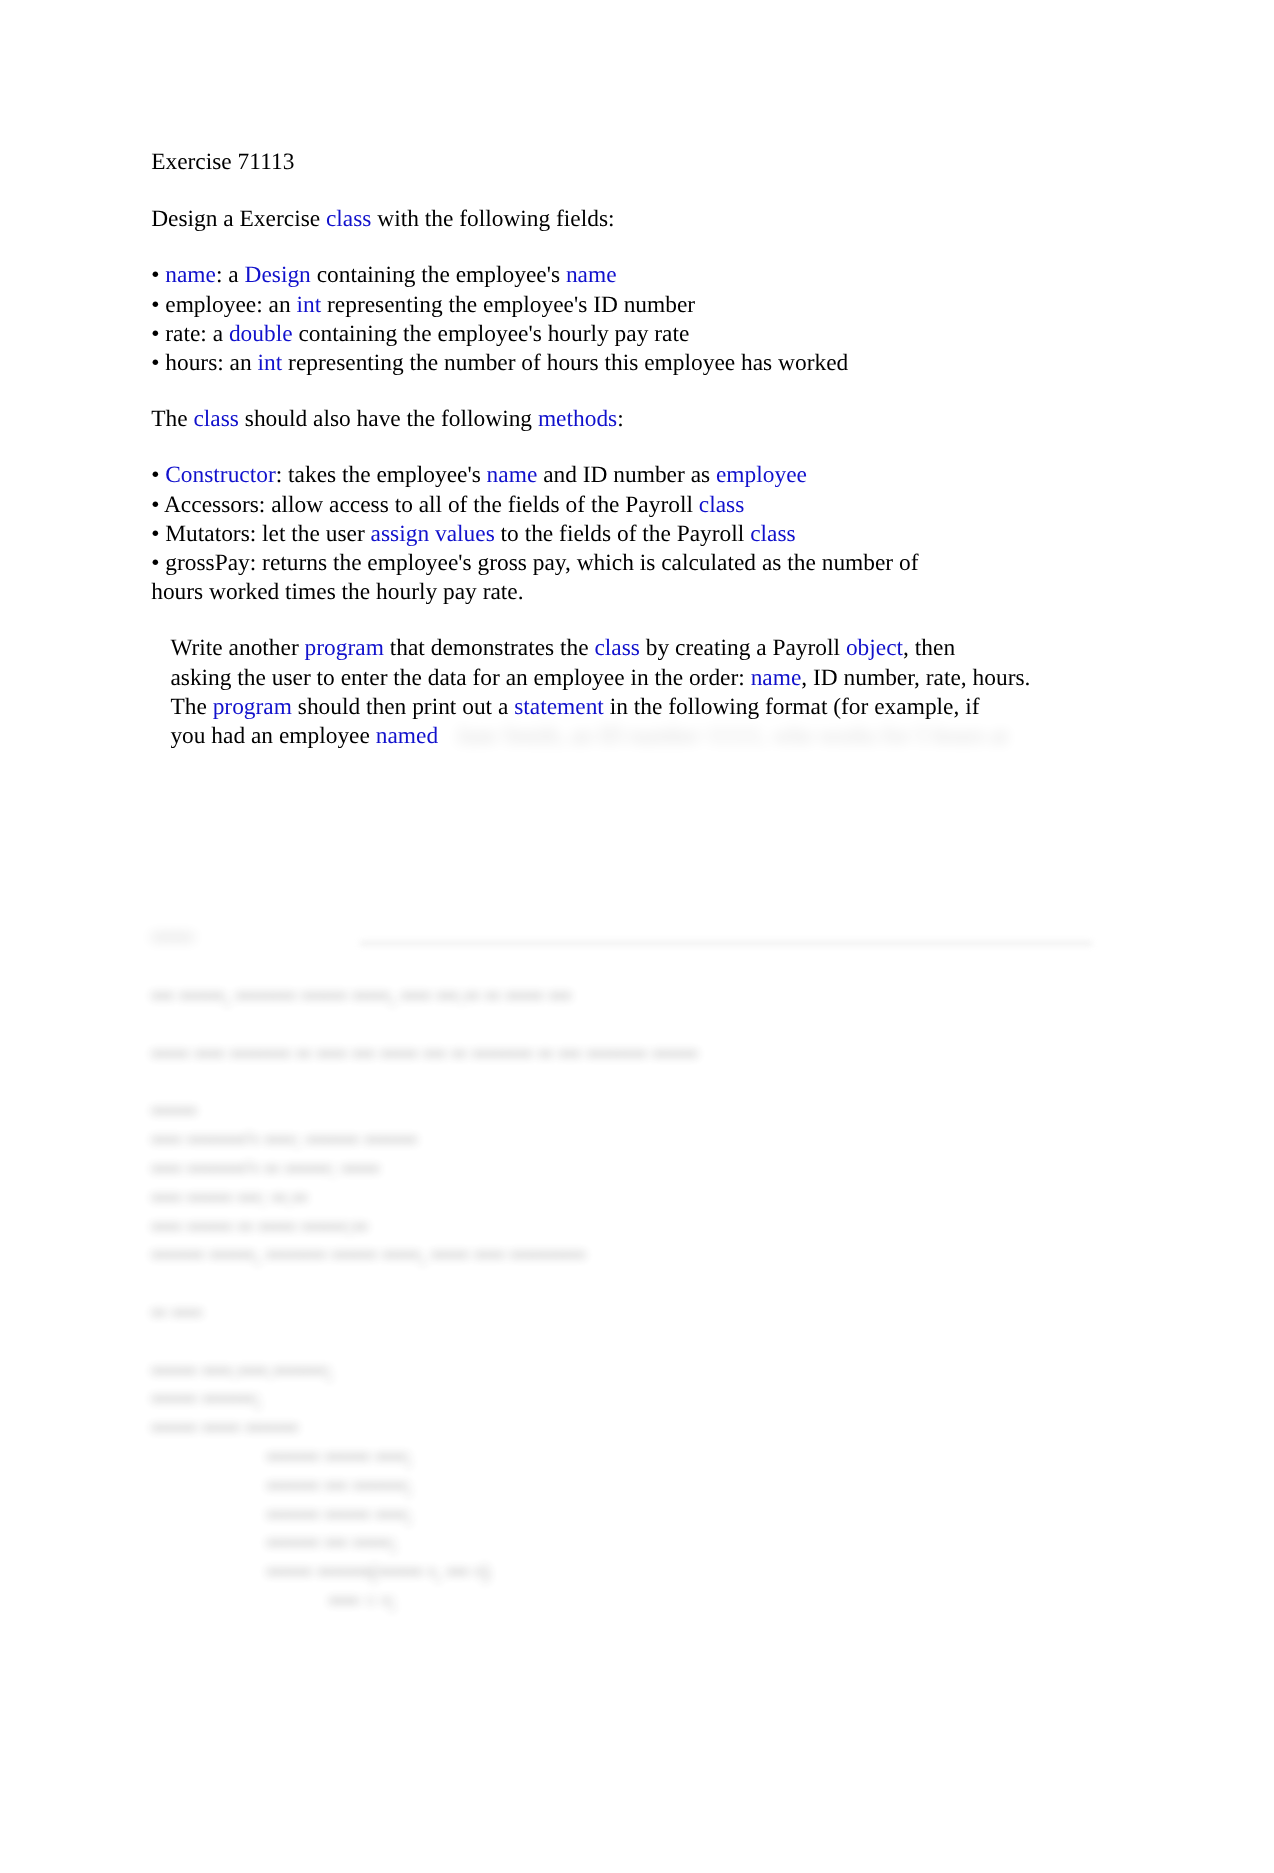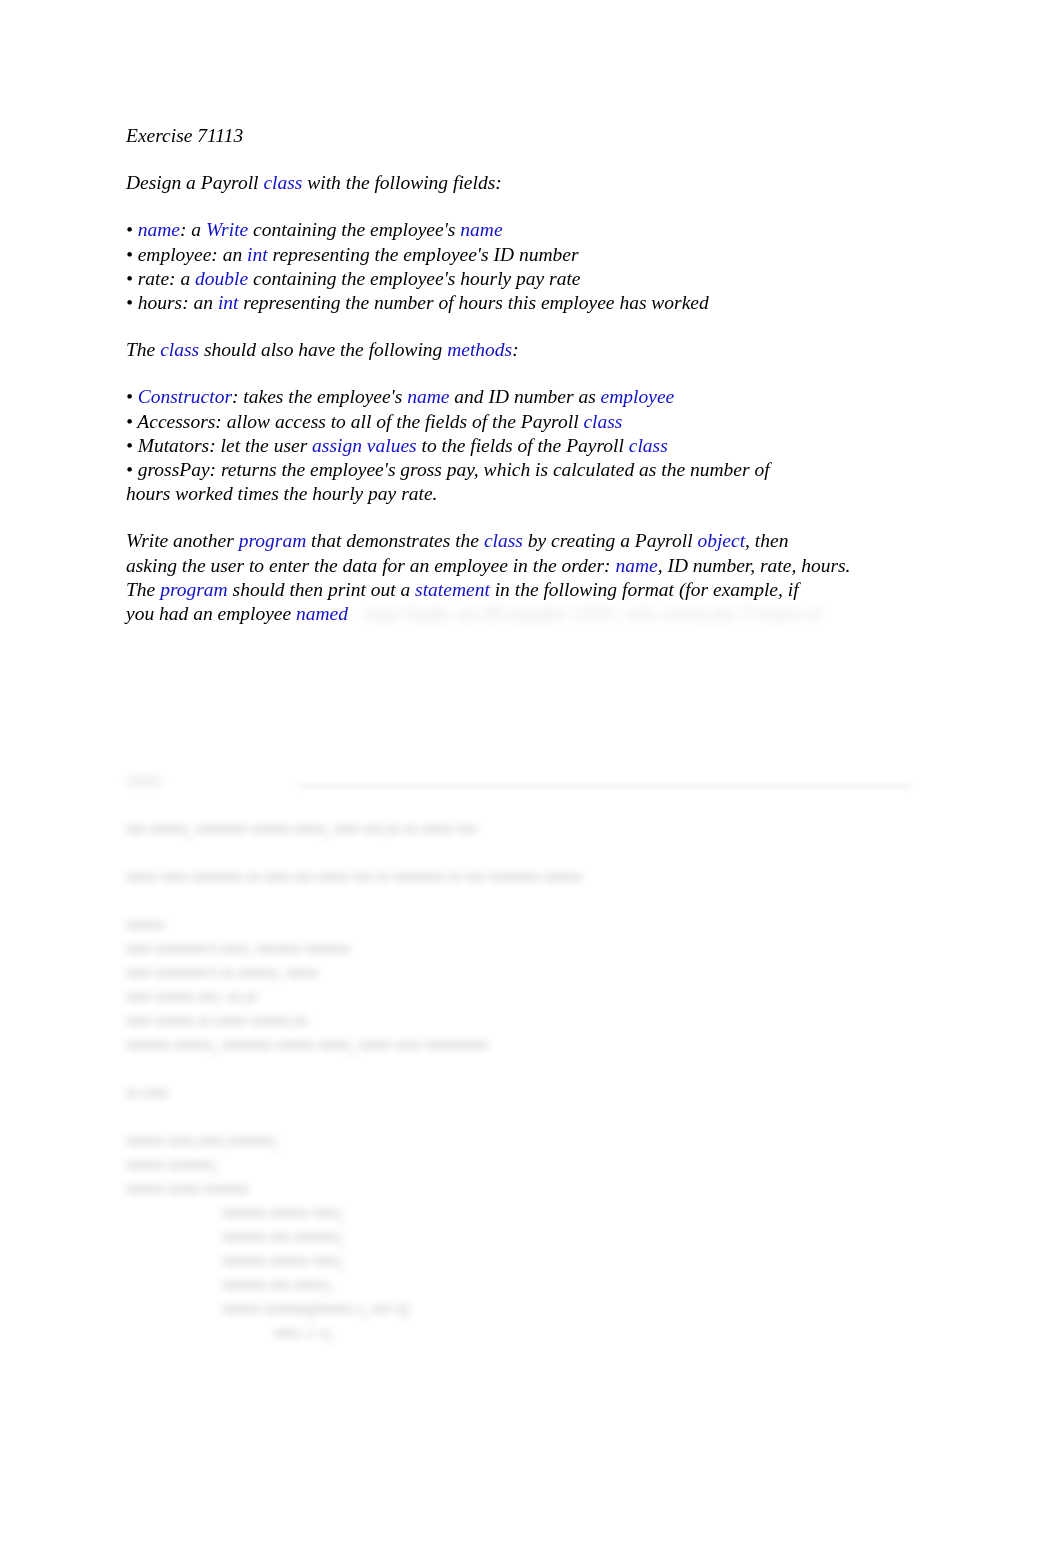--- a/index.html
+++ b/index.html
@@ -11,35 +11,34 @@
   body {
     font-family: "Liberation Serif", "DejaVu Serif", serif;
     color: #000000;
   }
   #page {
     position: relative;
     width: 1062px;
     height: 1561px;
     background: #ffffff;
     overflow: hidden;
-    font-style: italic;
   }
   #doc-body {
     position: absolute;
     left: 126px;
     top: 124px;
     width: 800px;
   }
   .para {
     font-size: 19.5px;
     line-height: 24.2px;
     margin: 0 0 23px 0;
     white-space: normal;
   }
-  .para.tight { margin-bottom: 0; }
+  .para.tight { margin-bottom: 0; margin-left: 16px; }
   .line { display: block; white-space: nowrap; }
   .kw {
     color: #1111cc;
     text-align: center;
   }
 
   
   #lower-region {
     position: absolute;
     left: 126px;
@@ -88,25 +87,25 @@
 </head>
 <body>
 
 <div id="page">
 
   <div id="doc-body">
 
     <p class="para">Exercise 71113</p>
 
     <p class="para">
-      <span>Design a Payroll </span><span class="kw">class</span><span> with the following fields:</span>
+      <span>Design a Exercise </span><span class="kw">class</span><span> with the following fields:</span>
     </p>
 
     <p class="para">
-      <span class="line"><span>• </span><span class="kw">name</span><span>: a </span><span class="kw">Write</span><span> containing the employee's </span><span class="kw">name</span></span>
+      <span class="line"><span>• </span><span class="kw">name</span><span>: a </span><span class="kw">Design</span><span> containing the employee's </span><span class="kw">name</span></span>
       <span class="line"><span>• </span><span>employee: an </span><span class="kw">int</span><span> representing the employee's ID number</span></span>
       <span class="line"><span>• </span><span>rate: a </span><span class="kw">double</span><span> containing the employee's hourly pay rate</span></span>
       <span class="line"><span>• </span><span>hours: an </span><span class="kw">int</span><span> representing the number of hours this employee has worked</span></span>
     </p>
 
     <p class="para">
       <span>The </span><span class="kw">class</span><span> should also have the following </span><span class="kw">methods</span><span>:</span>
     </p>
 
     <p class="para">

